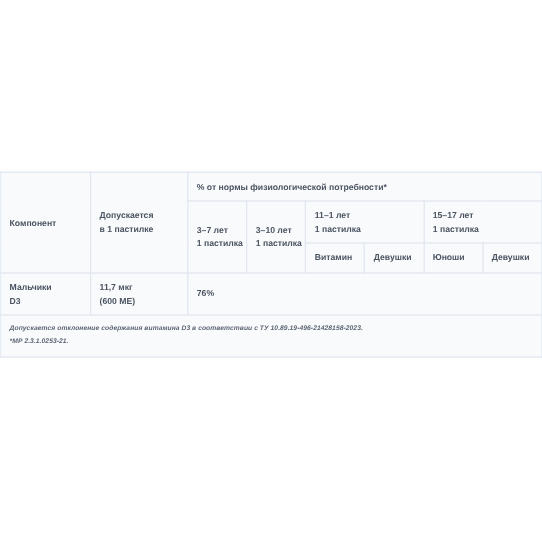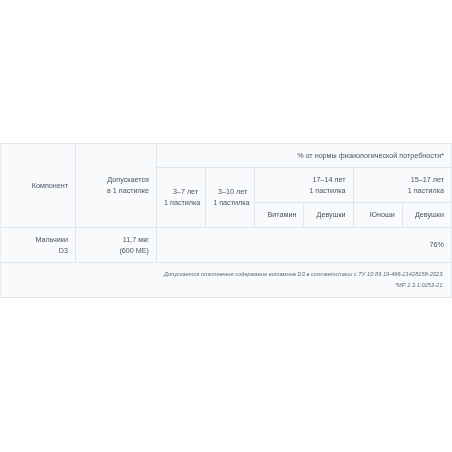--- a/index.html
+++ b/index.html
@@ -34,26 +34,26 @@
     border-collapse: collapse;
     table-layout: fixed;
     background: #f9fafc;
   }
 
   table.nutrition td,
   table.nutrition th {
     border: 1px solid #dfe6ef;
     background: #f9fafc;
     color: #4a5360;
-    font-weight: normal;
+    font-weight: bold;
     font-size: 7.2px;
     line-height: 1.55;
     padding: 6px 7px;
     vertical-align: middle;
-    text-align: right;
+    text-align: left;
   }
 
   
   table.nutrition tr > td:first-child,
   table.nutrition tr > th:first-child {
     border-left-color: #e7edf4;
   }
   table.nutrition tr > td:last-child,
   table.nutrition tr > th:last-child {
     border-right-color: #e7edf4;
@@ -143,21 +143,21 @@
       <tr>
         <td class="c-age36 hdr-age-left" rowspan="2">
           <span class="nowrap">3–7 лет</span><br>
           <span class="nowrap">1 пастилка</span>
         </td>
         <td class="c-age710 hdr-age-left" rowspan="2">
           <span class="nowrap">3–10 лет</span><br>
           <span class="nowrap">1 пастилка</span>
         </td>
         <td class="hdr-age-span" colspan="2">
-          <span class="nowrap">17–14 лет</span><br>
+          <span class="nowrap">11–1 лет</span><br>
           <span class="nowrap">1 пастилка</span>
         </td>
         <td class="hdr-age-span" colspan="2">
           <span class="nowrap">15–17 лет</span><br>
           <span class="nowrap">1 пастилка</span>
         </td>
       </tr>
 
       <tr>
         <td class="c-boys subhdr">

